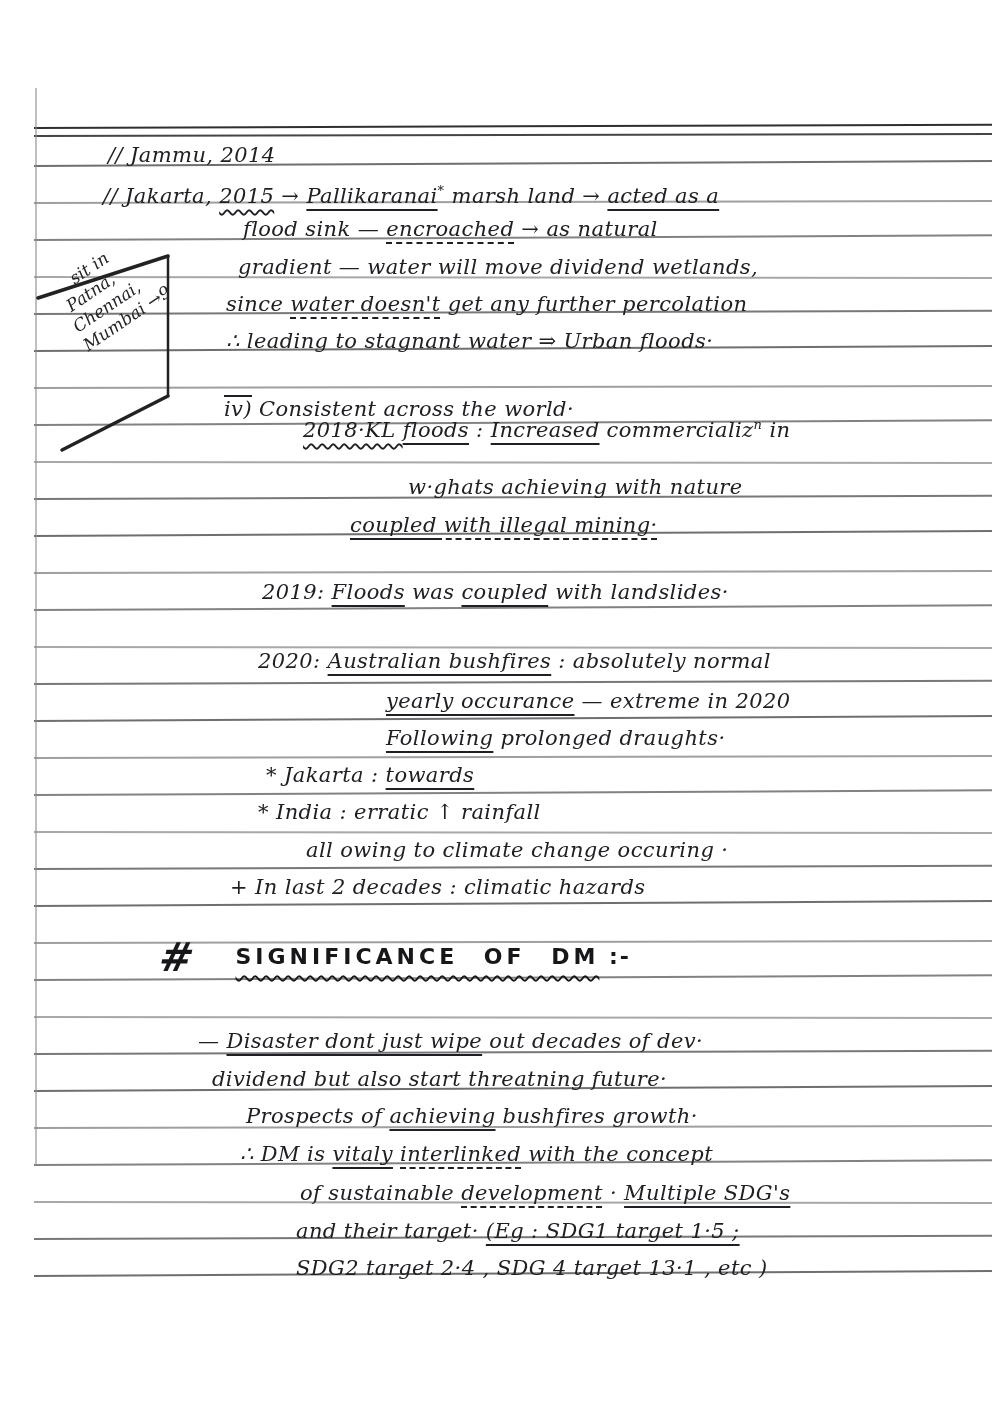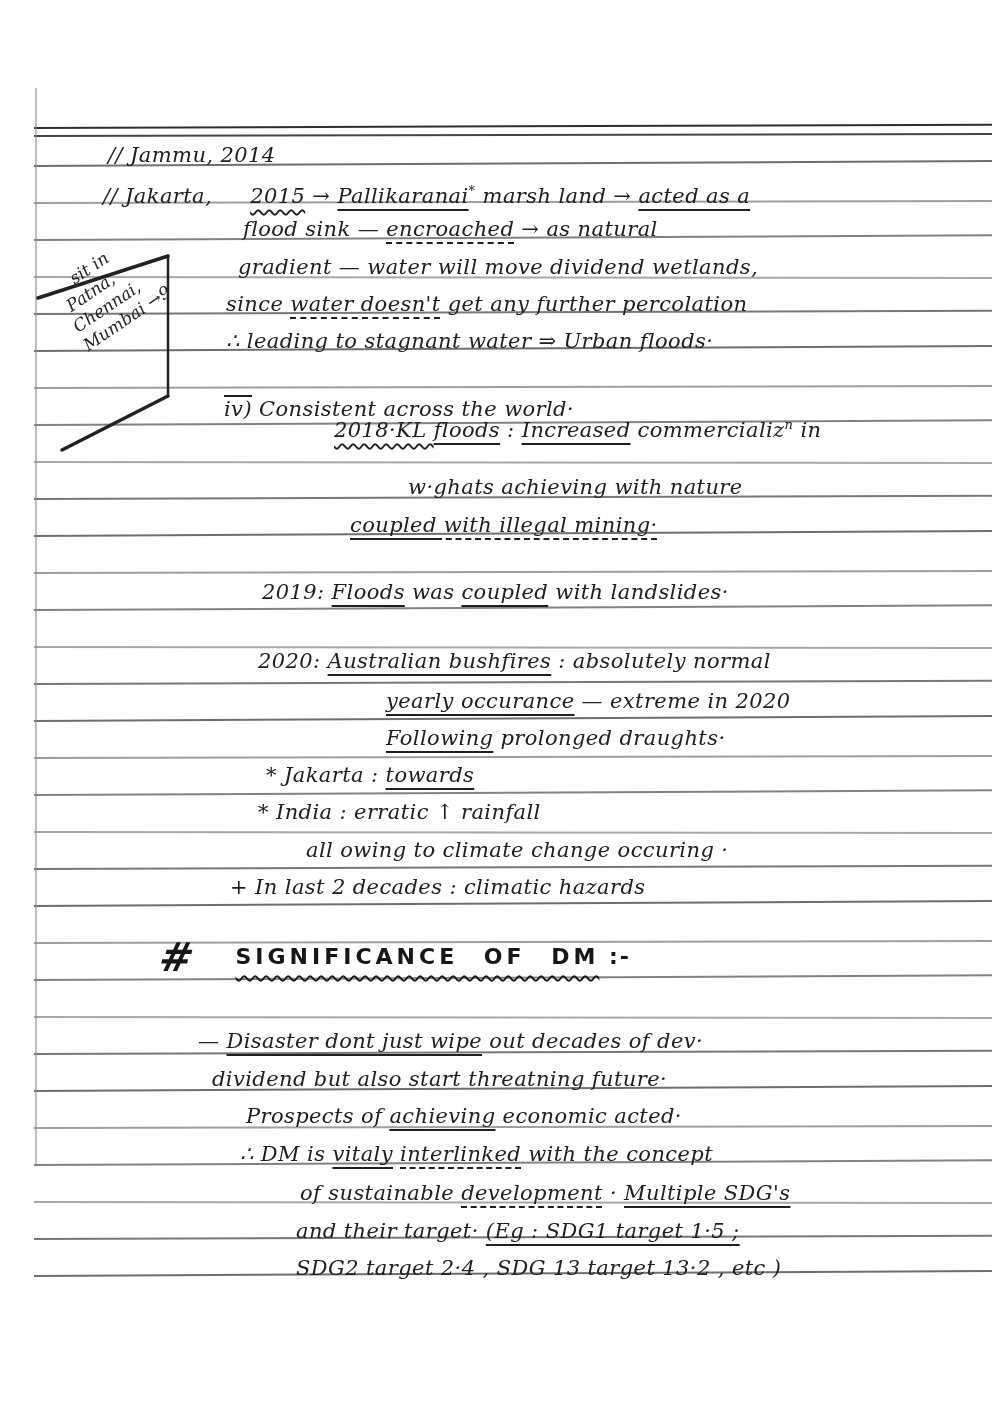--- a/index.html
+++ b/index.html
@@ -29,21 +29,21 @@
     position:absolute;
     font-style:italic;
     font-size:21px;
     color:#202024;
     letter-spacing:.4px;
     white-space:nowrap;
     line-height:30px;
   }
   .sg-p{}
   .sg-u{text-decoration:underline;text-decoration-thickness:1.5px;text-underline-offset:6px;}
-  .sg-w{text-decoration:underline;text-decoration-style:wavy;text-decoration-thickness:1.5px;text-underline-offset:6px;margin-left:31px;}
+  .sg-w{text-decoration:underline;text-decoration-style:wavy;text-decoration-thickness:1.5px;text-underline-offset:6px;}
   .sg-d{text-decoration:underline;text-decoration-style:dashed;text-decoration-thickness:1.5px;text-underline-offset:6px;}
   .sg-o{text-decoration:overline;text-decoration-thickness:1.5px;}
   .sg-sup{vertical-align:super;font-size:.62em;text-decoration:none;}
   
   .heading{
     position:absolute;
     font-family:"DejaVu Sans", sans-serif;
     color:#17171a;
     white-space:nowrap;
   }
@@ -150,20 +150,20 @@
     <div class="hw" style="left:258px;top:797px"><span class="sg-p">* India : erratic ↑ rainfall</span></div>
     <div class="hw" style="left:306px;top:835px"><span class="sg-p">all owing to climate change occuring ·</span></div>
     <div class="hw" style="left:230px;top:872px"><span class="sg-p">+ In last 2 decades : climatic hazards</span></div>
 
     <div class="heading" style="left:160px;top:934px">
       <span class="hash">#</span><span class="heading-title">SIGNIFICANCE OF DM</span><span class="heading-suffix"> :-</span>
     </div>
 
     <div class="hw" style="left:198px;top:1026px"><span class="sg-p">— </span><span class="sg-u">Disaster dont just wipe</span><span class="sg-p"> out decades of dev·</span></div>
     <div class="hw" style="left:212px;top:1064px"><span class="sg-p">dividend but also start threatning future·</span></div>
-    <div class="hw" style="left:246px;top:1101px"><span class="sg-p">Prospects of </span><span class="sg-u">achieving</span><span class="sg-p"> economic acted·</span></div>
+    <div class="hw" style="left:246px;top:1101px"><span class="sg-p">Prospects of </span><span class="sg-u">achieving</span><span class="sg-p"> bushfires growth·</span></div>
     <div class="hw" style="left:240px;top:1139px"><span class="sg-p">∴ DM is </span><span class="sg-u">vitaly</span><span class="sg-p"> </span><span class="sg-d">interlinked</span><span class="sg-p"> with the concept</span></div>
     <div class="hw" style="left:300px;top:1178px"><span class="sg-p">of sustainable </span><span class="sg-d">development</span><span class="sg-p"> · </span><span class="sg-u">Multiple SDG's</span></div>
     <div class="hw" style="left:296px;top:1216px"><span class="sg-p">and their target· </span><span class="sg-u">(Eg : SDG1 target 1·5 ;</span></div>
-    <div class="hw" style="left:296px;top:1253px"><span class="sg-p">SDG2 target 2·4 , SDG 13 target 13·2 , etc )</span></div>
+    <div class="hw" style="left:296px;top:1253px"><span class="sg-p">SDG2 target 2·4 , SDG 4 target 13·1 , etc )</span></div>
   </div>
 
 </div>
 
 </body></html>

